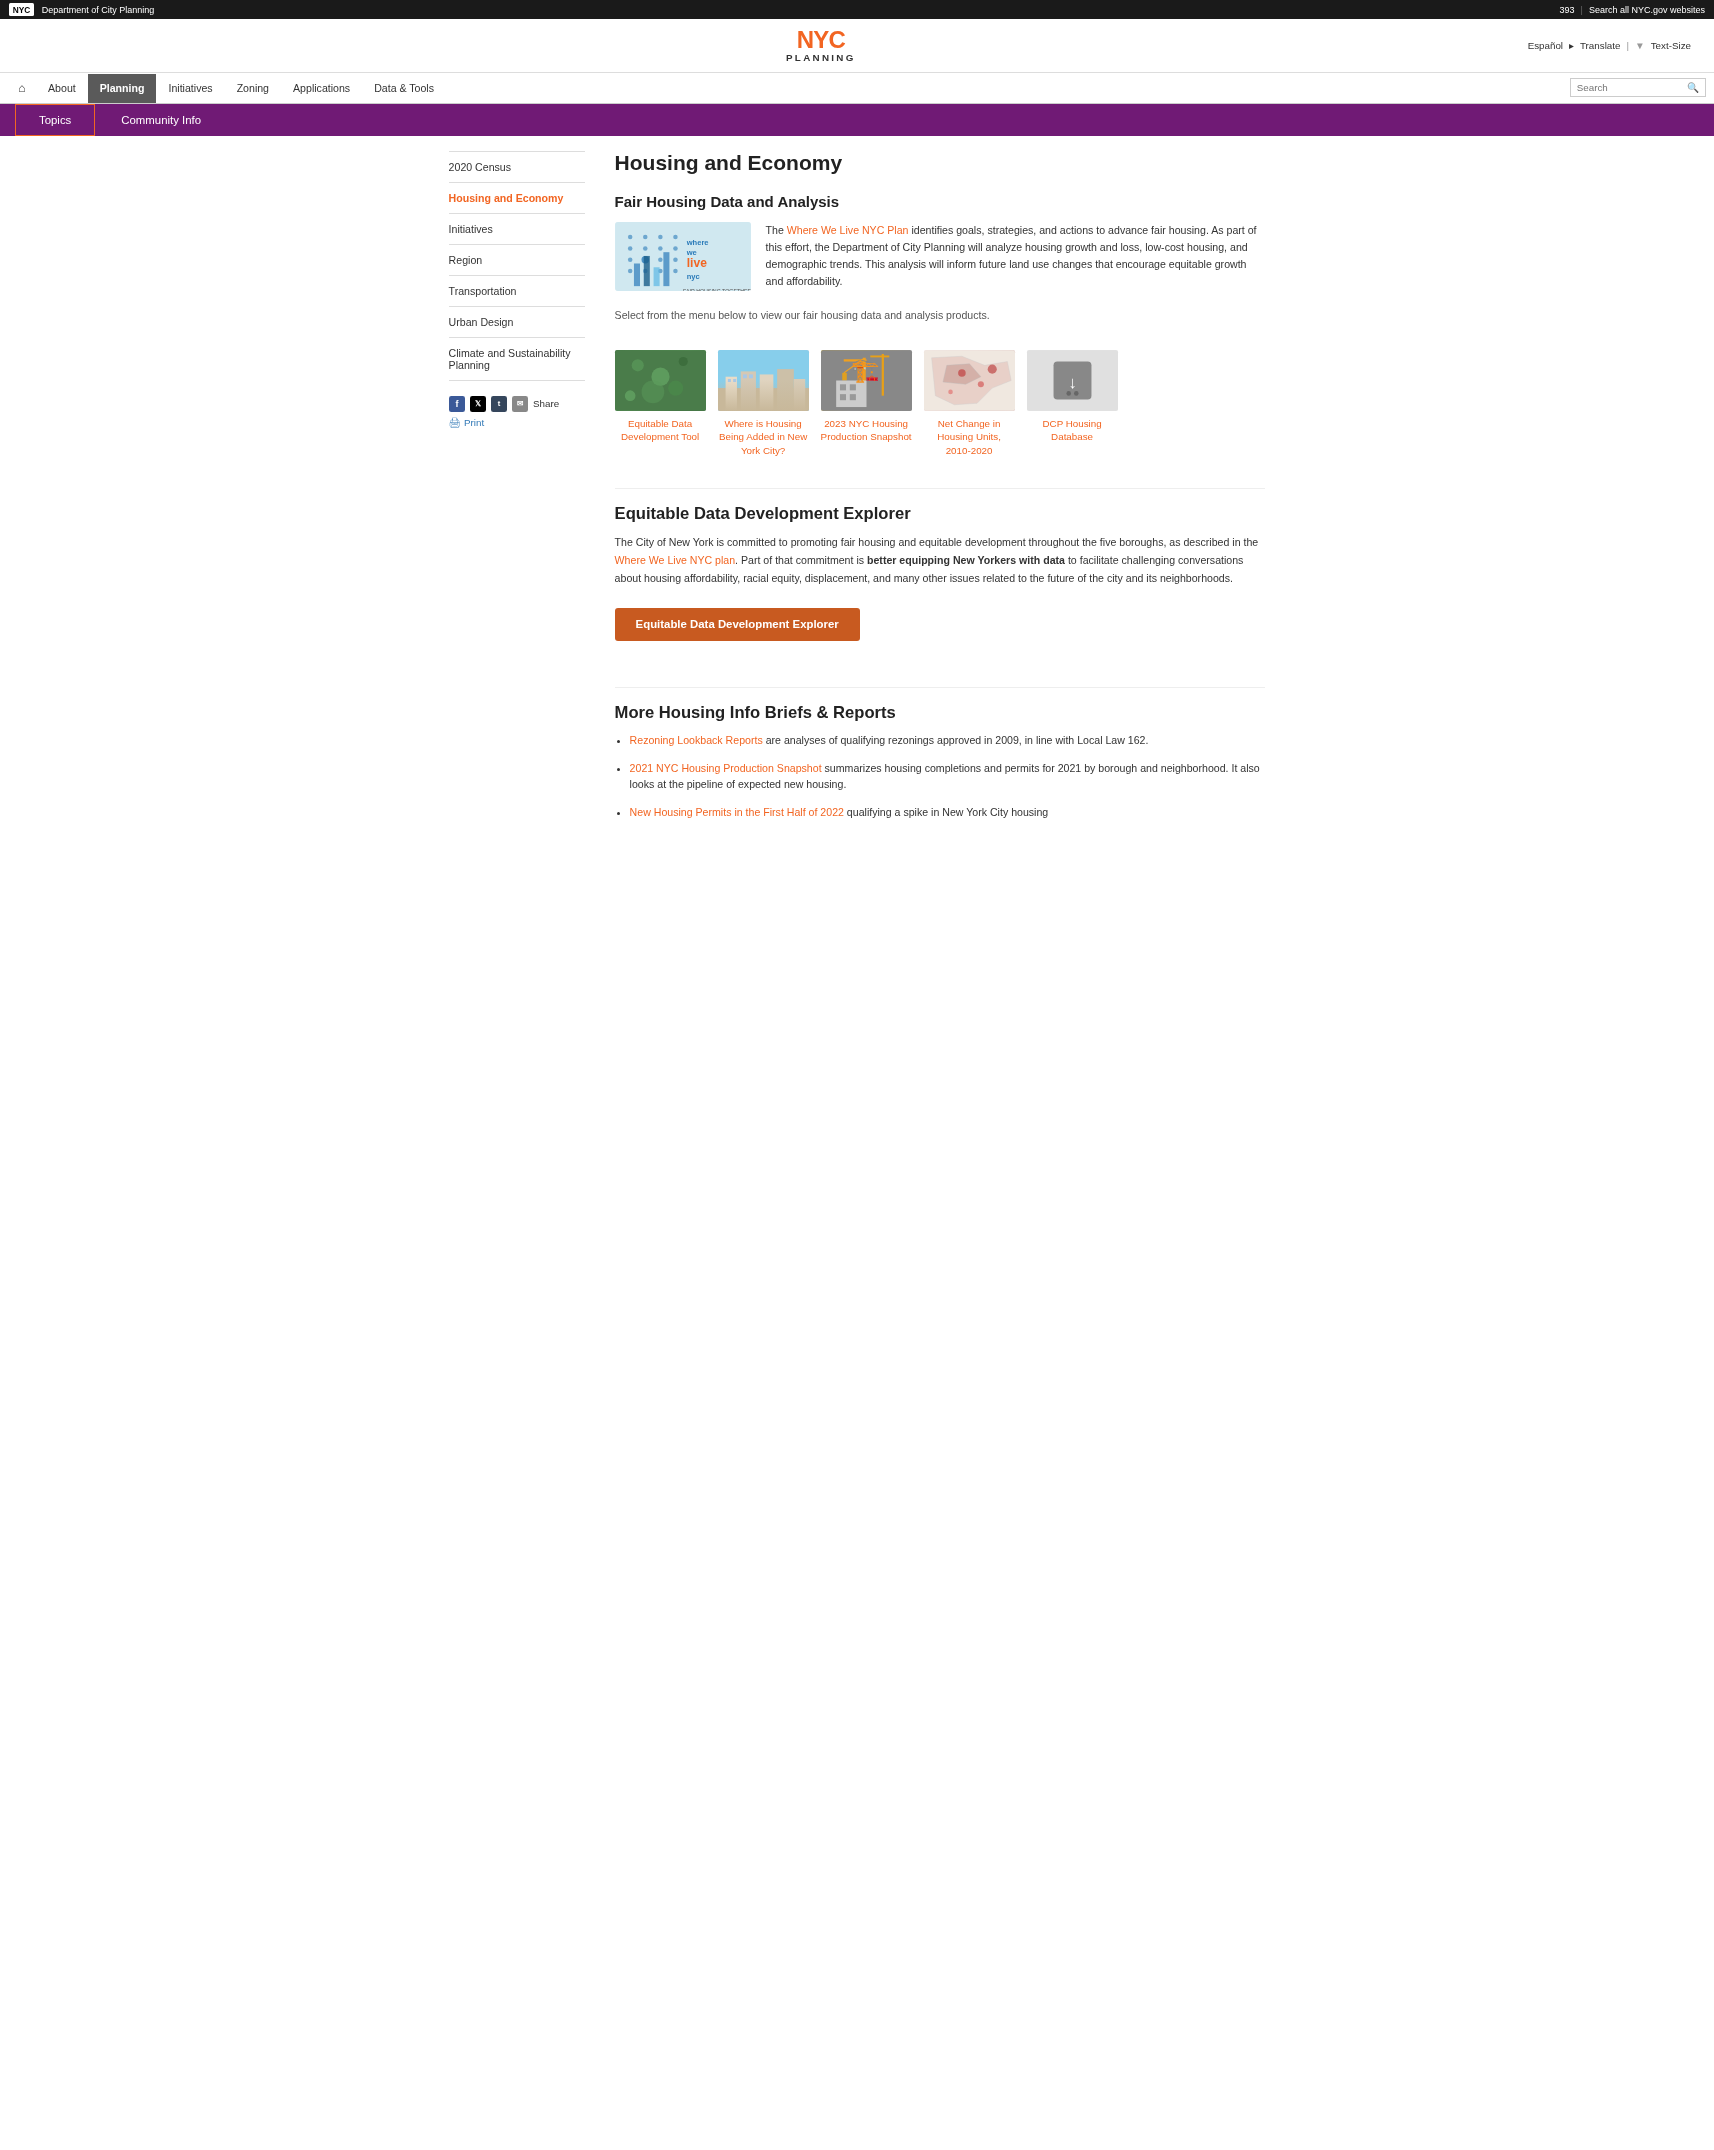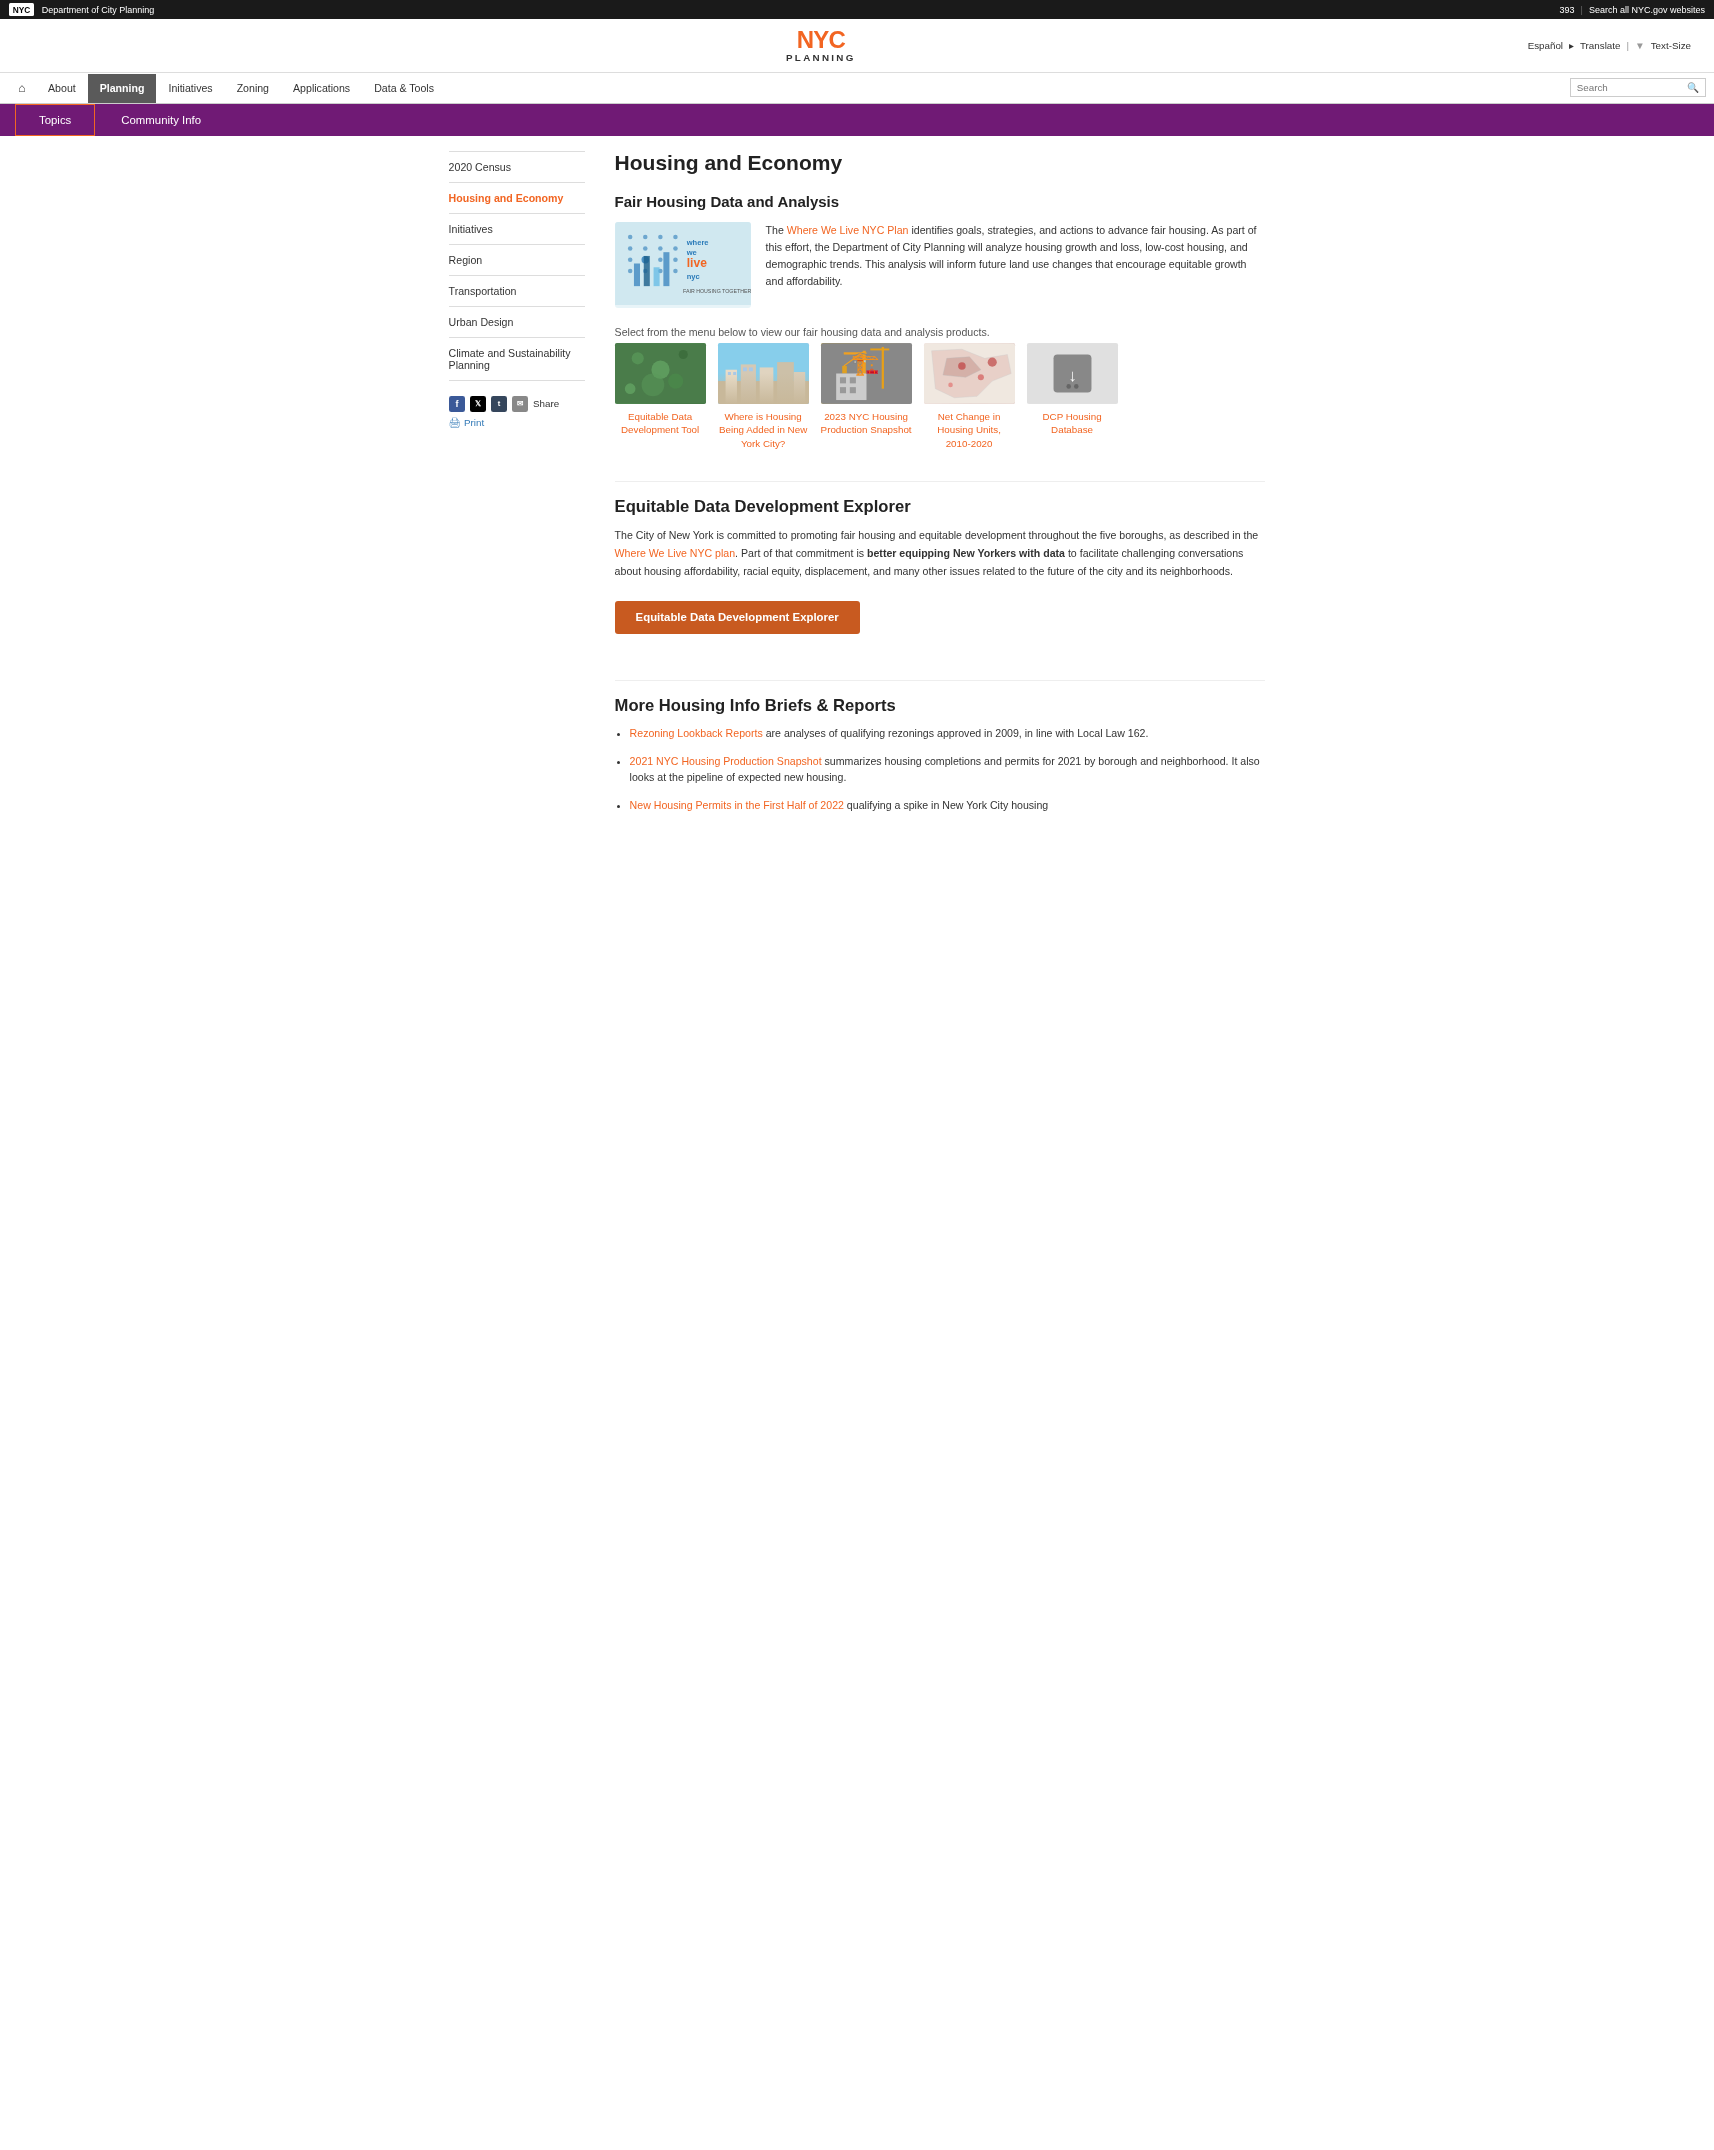--- a/index.html
+++ b/index.html
@@ -206,32 +206,32 @@
     
     .fair-housing-block {
       display: flex;
       gap: 15px;
       margin-bottom: 18px;
     }
 
     
     .logo-box {
       width: 136px;
-      height: 86px;
+      height: 69px;
       flex-shrink: 0;
       background: #e8f4f8;
       border-radius: 3px;
       position: relative;
       overflow: hidden;
     }
 
     .fair-housing-text { font-size: 10.6px; line-height: 1.6; }
     .link-orange { color: #f26522; text-decoration: none; font-weight: 500; }
 
-    .select-text { font-size: 10.6px; margin-bottom: 5px; color: #555; }
+    .select-text { font-size: 10.6px; margin-bottom: 29px; color: #555; }
 
     
     .data-cards {
       display: flex;
       gap: 12px;
       margin-bottom: 30px;
       flex-wrap: wrap;
     }
     .data-card {
       display: flex;

